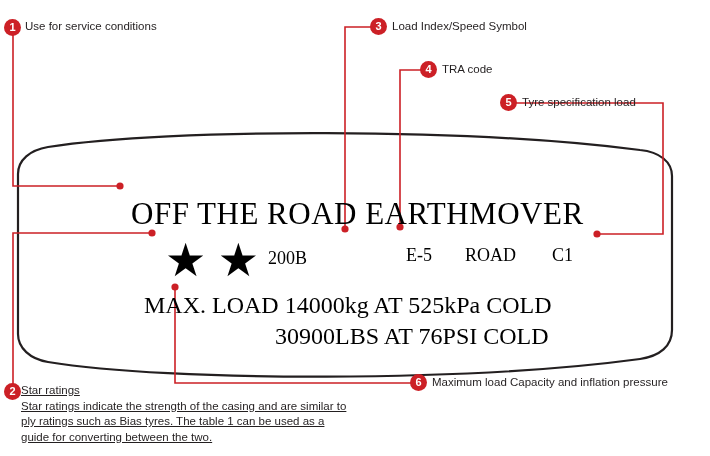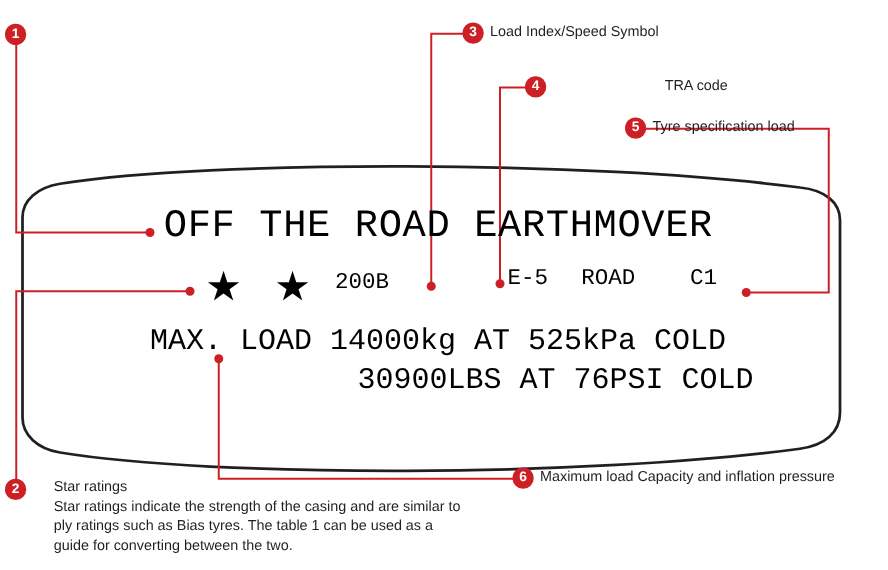--- a/index.html
+++ b/index.html
@@ -45,23 +45,24 @@
     font-size: 11.5px;
     line-height: 15.5px;
     color: #231f20;
   }
   .note-title {
     font-size: 11.5px;
     line-height: 15.5px;
   }
   .tyre-text {
     position: absolute;
-    font-family: Liberation Mono, monospace;
+    font-family: Liberation Serif, serif;
     color: #000000;
     white-space: nowrap;
+    margin-top: 32px;
   }
   .line1 {
     font-size: 31px;
     letter-spacing: 0.5px;
   }
   .line2 {
     font-size: 18px;
   }
   .line3 {
     font-size: 24px;
@@ -112,47 +113,48 @@
   </svg>
 
   <div class="marker" style="left:4px; top:19px;">1</div>
   <div class="marker" style="left:4px; top:383px;">2</div>
   <div class="marker" style="left:370px; top:18px;">3</div>
   <div class="marker" style="left:420px; top:61px;">4</div>
   <div class="marker" style="left:500px; top:94px;">5</div>
   <div class="marker" style="left:410px; top:374px;">6</div>
 
   <div class="note" style="left:25px; top:19px; width:285px;">
+    <div class="note-title">Use for service conditions</div>
   </div>
 
-  <div class="note" style="left:43px; top:383px; width:330px;">
+  <div class="note" style="left:21px; top:383px; width:330px;text-decoration:underline;">
     <div class="note-title">Star ratings</div>
     <div>Star ratings indicate the strength of the casing and are similar to ply ratings such as Bias tyres. The table 1 can be used as a guide for converting between the two.</div>
   </div>
 
   <div class="note" style="left:392px; top:19px; width:270px;">
     <div class="note-title">Load Index/Speed Symbol</div>
   </div>
 
-  <div class="note" style="left:442px; top:62px; width:230px;text-align:center;">
+  <div class="note" style="left:442px; top:62px; width:230px;">
     <div class="note-title">TRA code</div>
   </div>
 
   <div class="note" style="left:522px; top:95px; width:180px;">
     <div class="note-title">Tyre specification load</div>
   </div>
 
   <div class="note" style="left:432px; top:375px; width:280px;">
     <div class="note-title">Maximum load Capacity and  inflation pressure</div>
   </div>
 
   <div class="tyre-text line1" style="left:131px; top:164px;">OFF THE ROAD EARTHMOVER</div>
 
   <div class="tyre-text star" style="left:165px; top:206px;">★ ★</div>
   <div class="tyre-text line2" style="left:268px; top:216px;">200B</div>
   <div class="tyre-text line2" style="left:406px; top:213px;">E-5</div>
   <div class="tyre-text line2" style="left:465px; top:213px;">ROAD</div>
   <div class="tyre-text line2" style="left:552px; top:213px;">C1</div>
 
-  <div class="tyre-text line3" style="left:120px; top:260px;">MAX. LOAD 14000kg AT 525kPa COLD</div>
-  <div class="tyre-text line4" style="left:286px; top:291px;">30900LBS AT 76PSI COLD</div>
+  <div class="tyre-text line3" style="left:144px; top:260px;">MAX. LOAD 14000kg AT 525kPa COLD</div>
+  <div class="tyre-text line4" style="left:275px; top:291px;">30900LBS AT 76PSI COLD</div>
 
 </div>
 
 </body></html>

